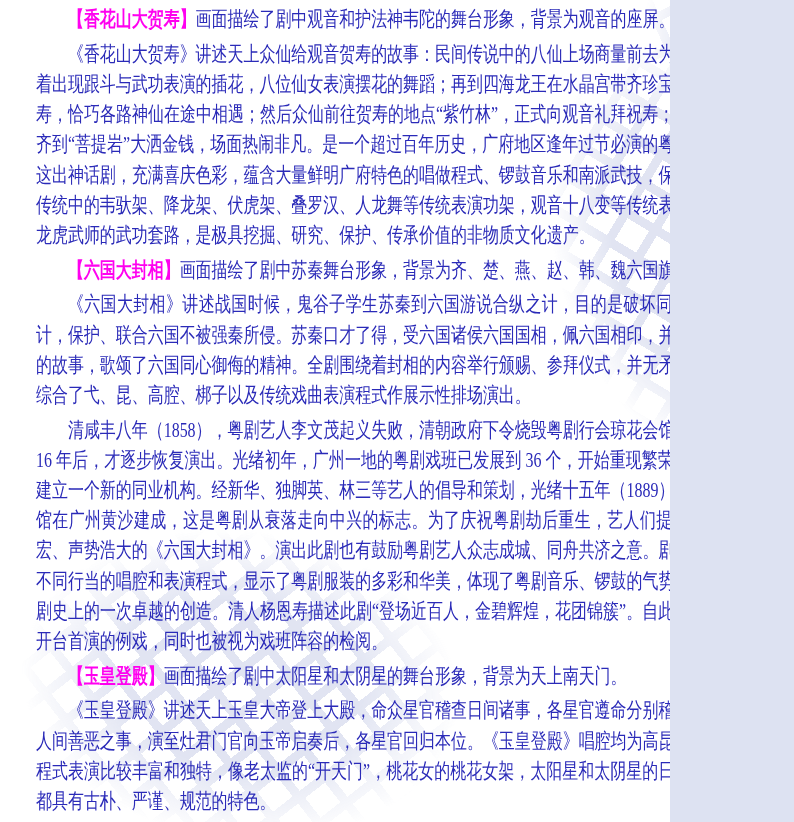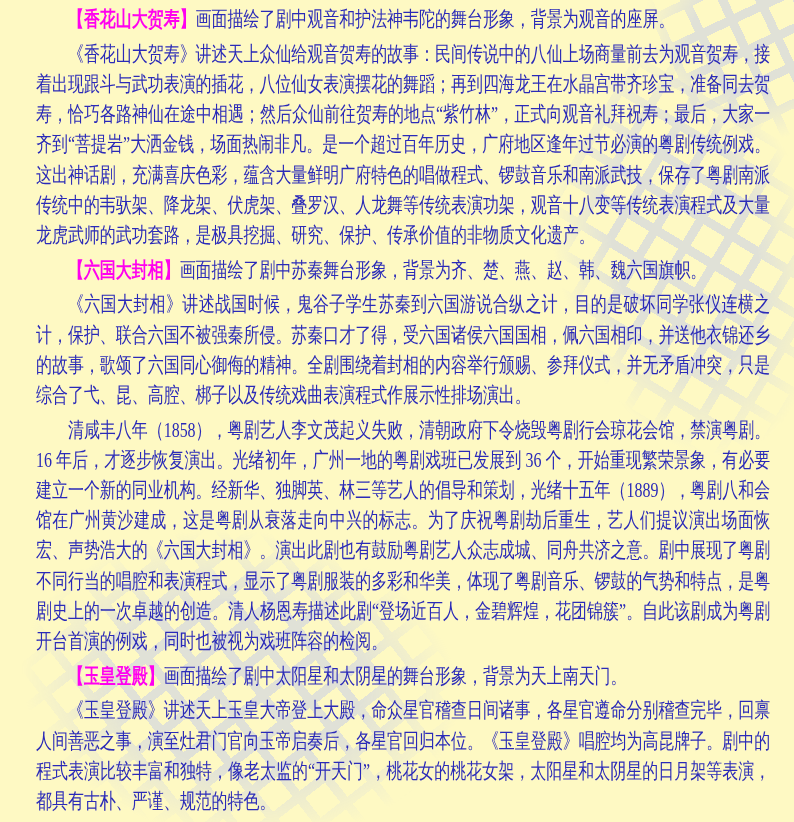--- a/index.html
+++ b/index.html
@@ -2,22 +2,22 @@
 <html><head>
 <meta charset="utf-8">
 <style>
   html,body{margin:0;padding:0;}
   body{
     width:794px;height:822px;overflow:hidden;
     background:#dde2f2;
     font-family:"Liberation Serif","DejaVu Serif",serif;
   }
   .page{
-    position:relative;width:794px;height:822px;overflow:hidden;
-    background:#fef9c3;
+    position:relative;width:670px;height:822px;overflow:hidden;
+    background:#ffffff;
   }
   
   .watermark{
     position:absolute;
     opacity:.55;
     background:
       repeating-linear-gradient(45deg,  #c9cfe8 0 9px, transparent 9px 34px),
       repeating-linear-gradient(-45deg, #c9cfe8 0 9px, transparent 9px 34px);
     -webkit-mask-image:radial-gradient(closest-side, #000 55%, transparent 100%);
             mask-image:radial-gradient(closest-side, #000 55%, transparent 100%);

